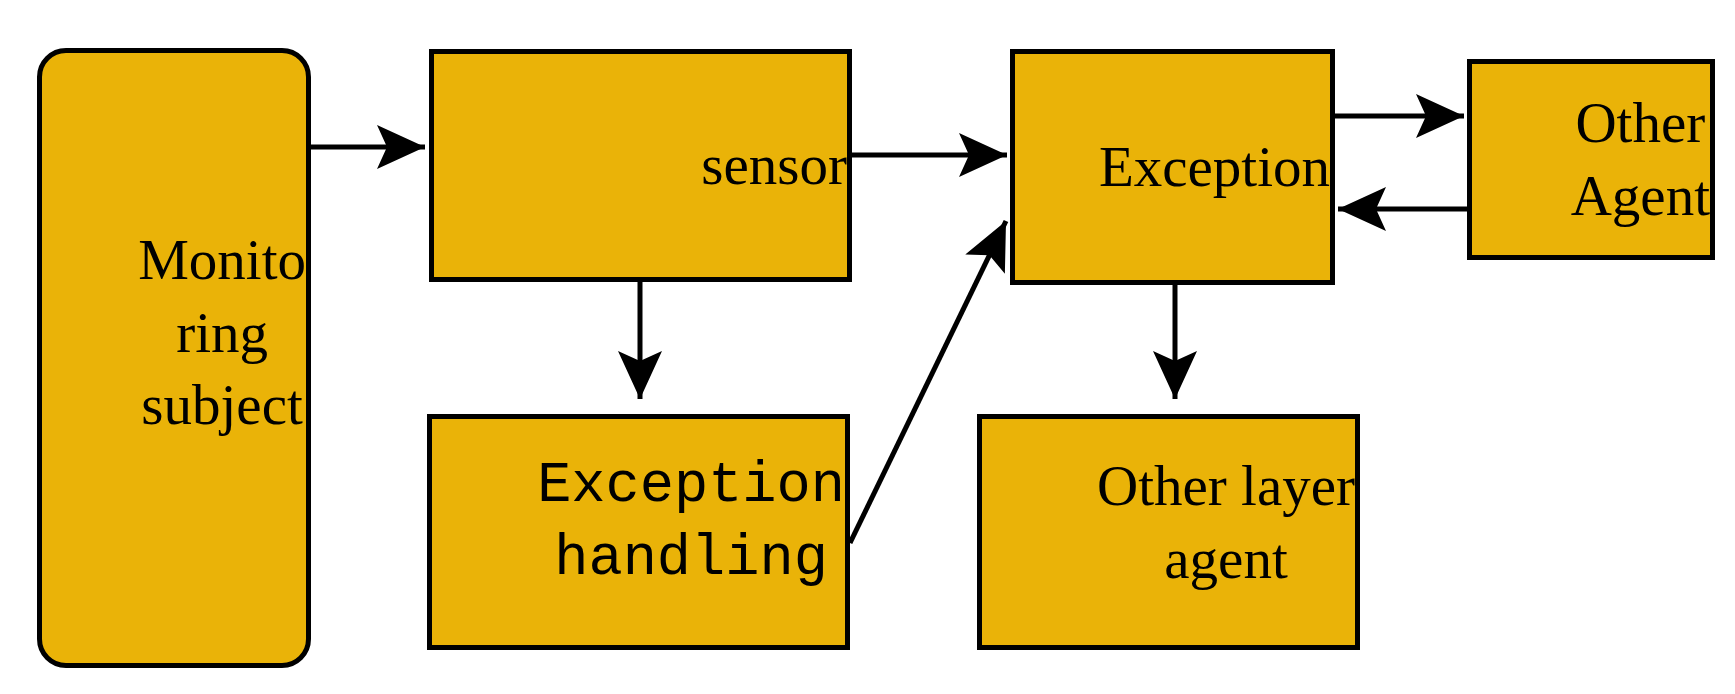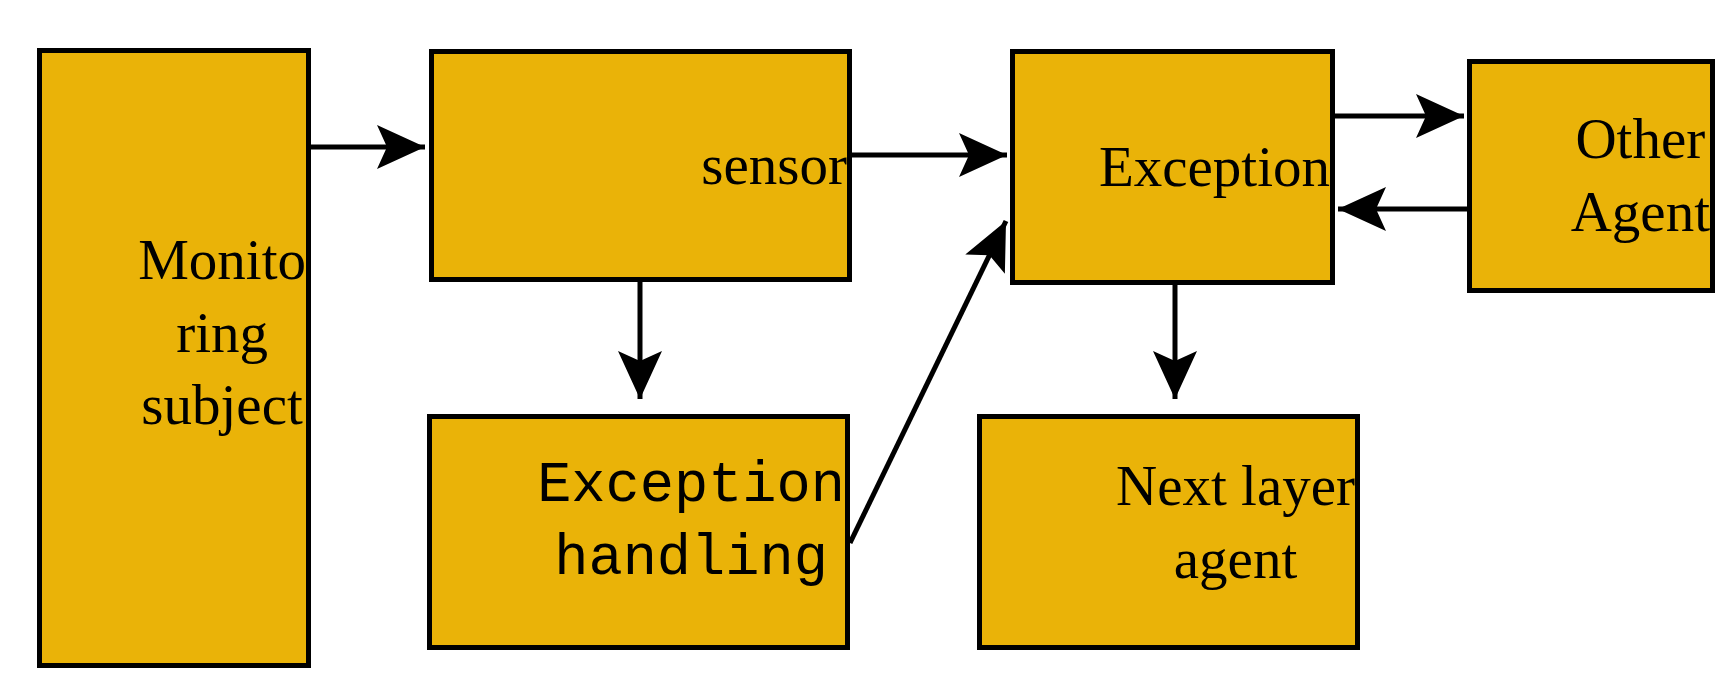--- a/index.html
+++ b/index.html
@@ -33,25 +33,25 @@
     justify-content: flex-end;
     text-align: center;
     margin-top: 12px;
   }
   .box .label {
     white-space: pre-line;
     font-size: 57px;
     line-height: 1.28;
     color: #000000;
   }
-  #box-monitoring   { left: 37px;   top: 36px;  width: 274px; height: 620px; }
+  #box-monitoring   { left: 37px;   top: 36px;  width: 274px; height: 620px; border-radius: 29px; }
   #box-monitoring .label { padding-bottom: 50px; }
   #box-sensor       { left: 429px;  top: 37px;  width: 423px; height: 233px; }
   #box-interface    { left: 1010px; top: 37px;  width: 325px; height: 236px; }
-  #box-other-agent  { left: 1467px; top: 47px;  width: 248px; height: 234px; }
+  #box-other-agent  { left: 1467px; top: 47px;  width: 248px; height: 201px; }
   #box-exception    { left: 427px;  top: 402px; width: 423px; height: 236px; font-family: Liberation Mono, monospace; }
   #box-exception .label { padding-bottom: 18px; }
   #box-next-layer   { left: 977px;  top: 402px; width: 383px; height: 236px; }
   #box-next-layer .label { padding-bottom: 18px; }
 </style>
 </head>
 <body>
 
 <div class="diagram">
 
@@ -88,17 +88,17 @@
     <span class="label">Other
 Agent</span>
   </div>
 
   <div class="box" id="box-exception">
     <span class="label">Exception
 handling</span>
   </div>
 
   <div class="box" id="box-next-layer">
-    <span class="label">Next layer
+    <span class="label">Other layer
 agent</span>
   </div>
 
 </div>
 
 </body></html>

